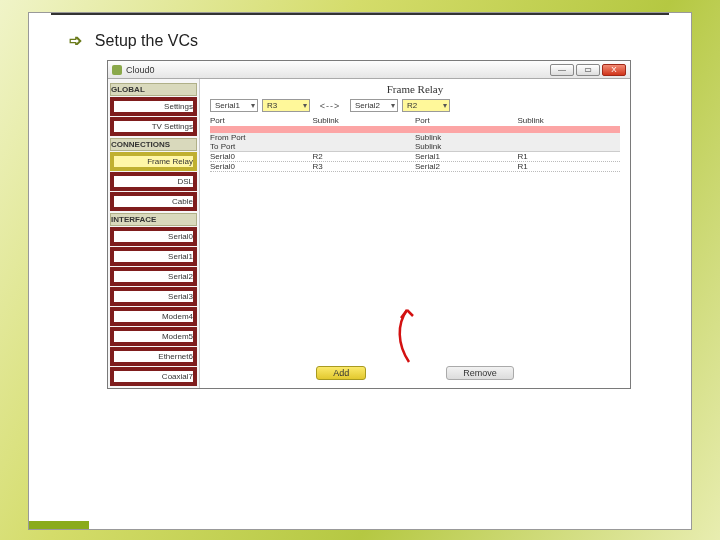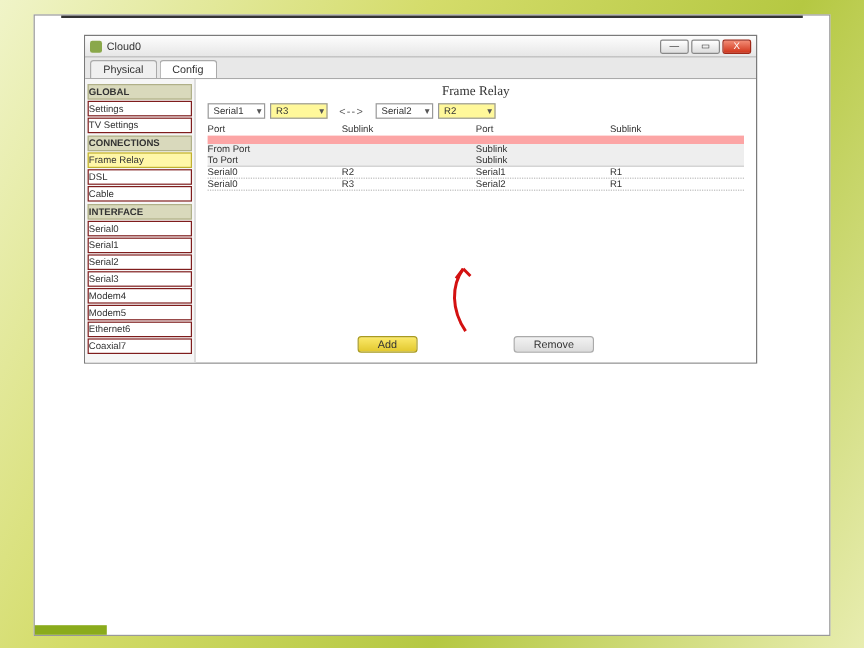--- a/index.html
+++ b/index.html
@@ -37,21 +37,21 @@
     font-size: 16px;
     color: #222;
   }
   .bullet-icon {
     display: inline-block;
     margin-right: 8px;
     color: #6a7a1a;
     font-weight: bold;
   }
   .shot-wrap {
-    margin: 0 60px 0 41px;
+    margin: 0 60px 0 78px;
   }
   .win {
     border: 1px solid #7a7a7a;
     background: #f4f4f4;
     font-size: 9px;
     color: #333;
   }
   .win-titlebar {
     height: 18px;
     background: linear-gradient(#fdfdfd,#e6e6e6);
@@ -104,22 +104,22 @@
     background:#d9d9bc;
     border:1px solid #b0b088;
     text-align:left;
     font-weight:bold;
     font-size:8px;
     padding:1px 0;
     margin-top:2px;
   }
   .side-item {
     background:#fff;
-    border:1px solid #7f1d1d;
-    text-align:left;
+    border:4px solid #7f1d1d;
+    text-align:right;
     font-size:8px;
     padding:1px 0;
     margin-top:1px;
   }
   .side-item.selected { background:#fff7a8; border-color:#c0b030; }
   .main {
     flex:1;
     padding: 4px 10px 8px 10px;
     position:relative;
     min-height: 236px;
@@ -205,36 +205,36 @@
     left:0; bottom:0;
     height:8px; width:60px;
     background:#8aab1c;
   }
 </style>
 </head>
 <body>
 
 <div class="slide-frame">
   <hr class="title-sep">
+  <div class="bullet-row">
+    <span class="bullet-icon">➩</span>
+    <span>Setup the VCs</span>
+  </div>
 
   <div class="shot-wrap">
     <div class="win">
       <div class="win-titlebar">
         <span class="win-icon"></span>
         <span>Cloud0</span>
         <div class="win-ctrls">
           <div class="win-btn">—</div>
           <div class="win-btn">▭</div>
           <div class="win-btn close">X</div>
         </div>
       </div>
-      <div class="win-tabs">
-        <div class="win-tab">Physical</div>
-        <div class="win-tab active">Config</div>
-      </div>
       <div class="win-body">
         <div class="side">
           <div class="side-head">GLOBAL</div>
           <div class="side-item">Settings</div>
           <div class="side-item">TV Settings</div>
 
           <div class="side-head">CONNECTIONS</div>
           <div class="side-item selected">Frame Relay</div>
           <div class="side-item">DSL</div>
           <div class="side-item">Cable</div>

